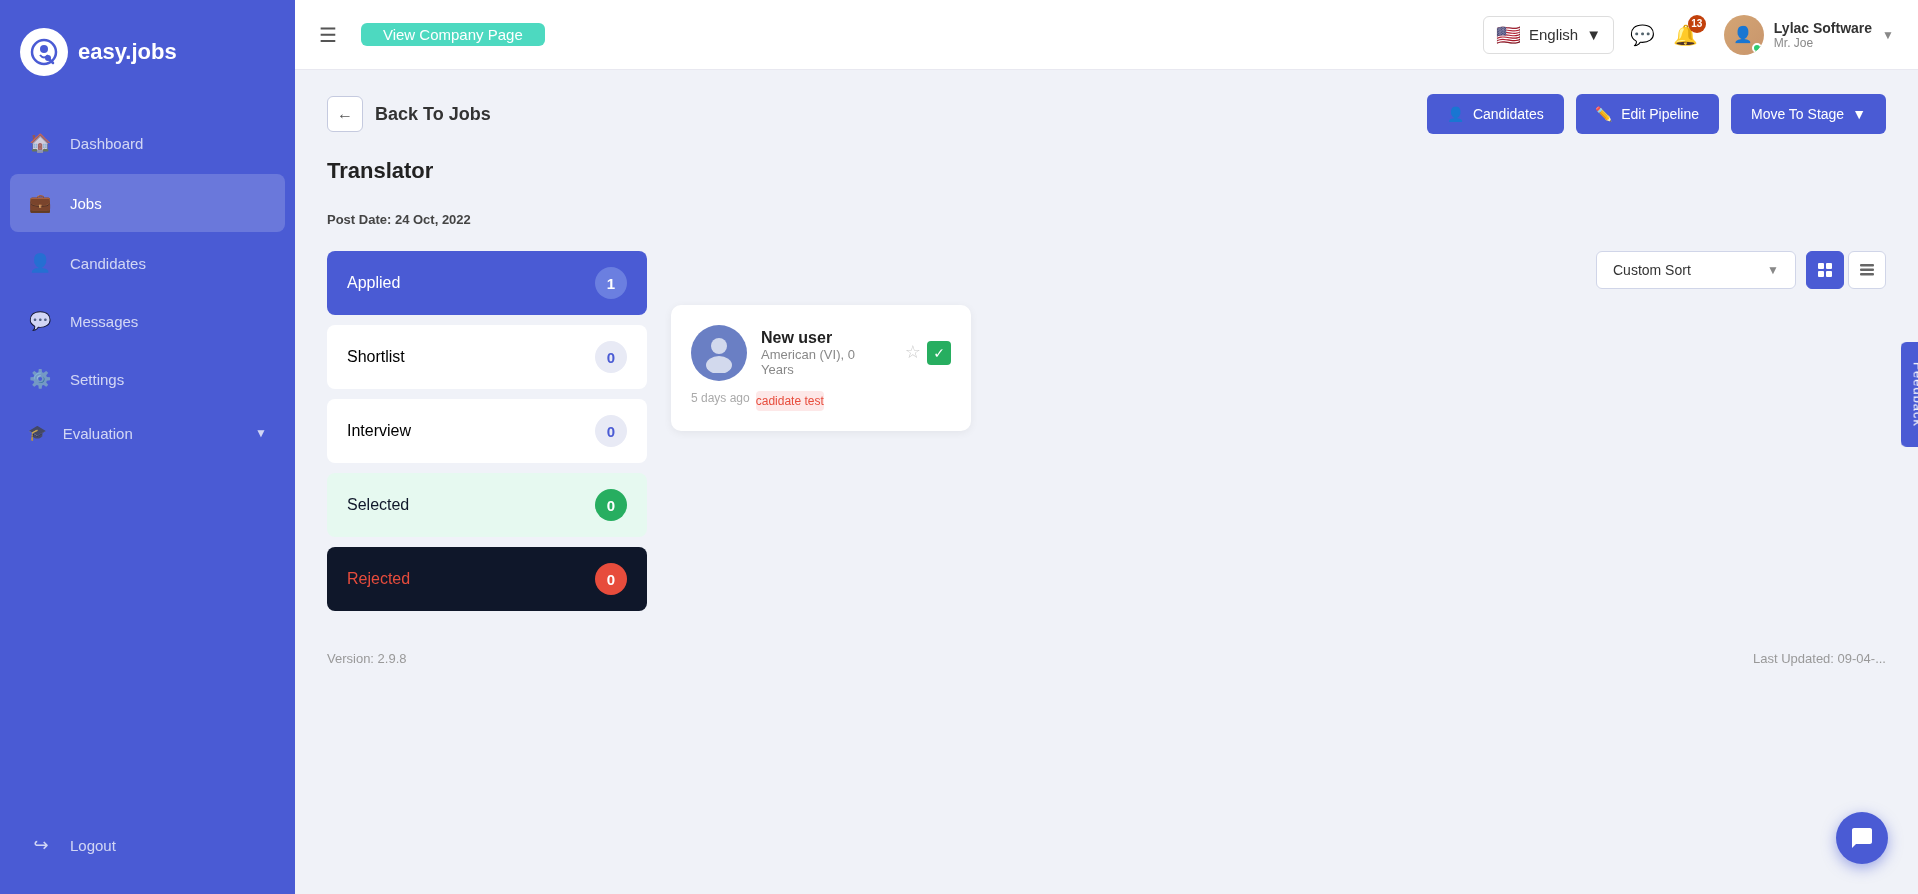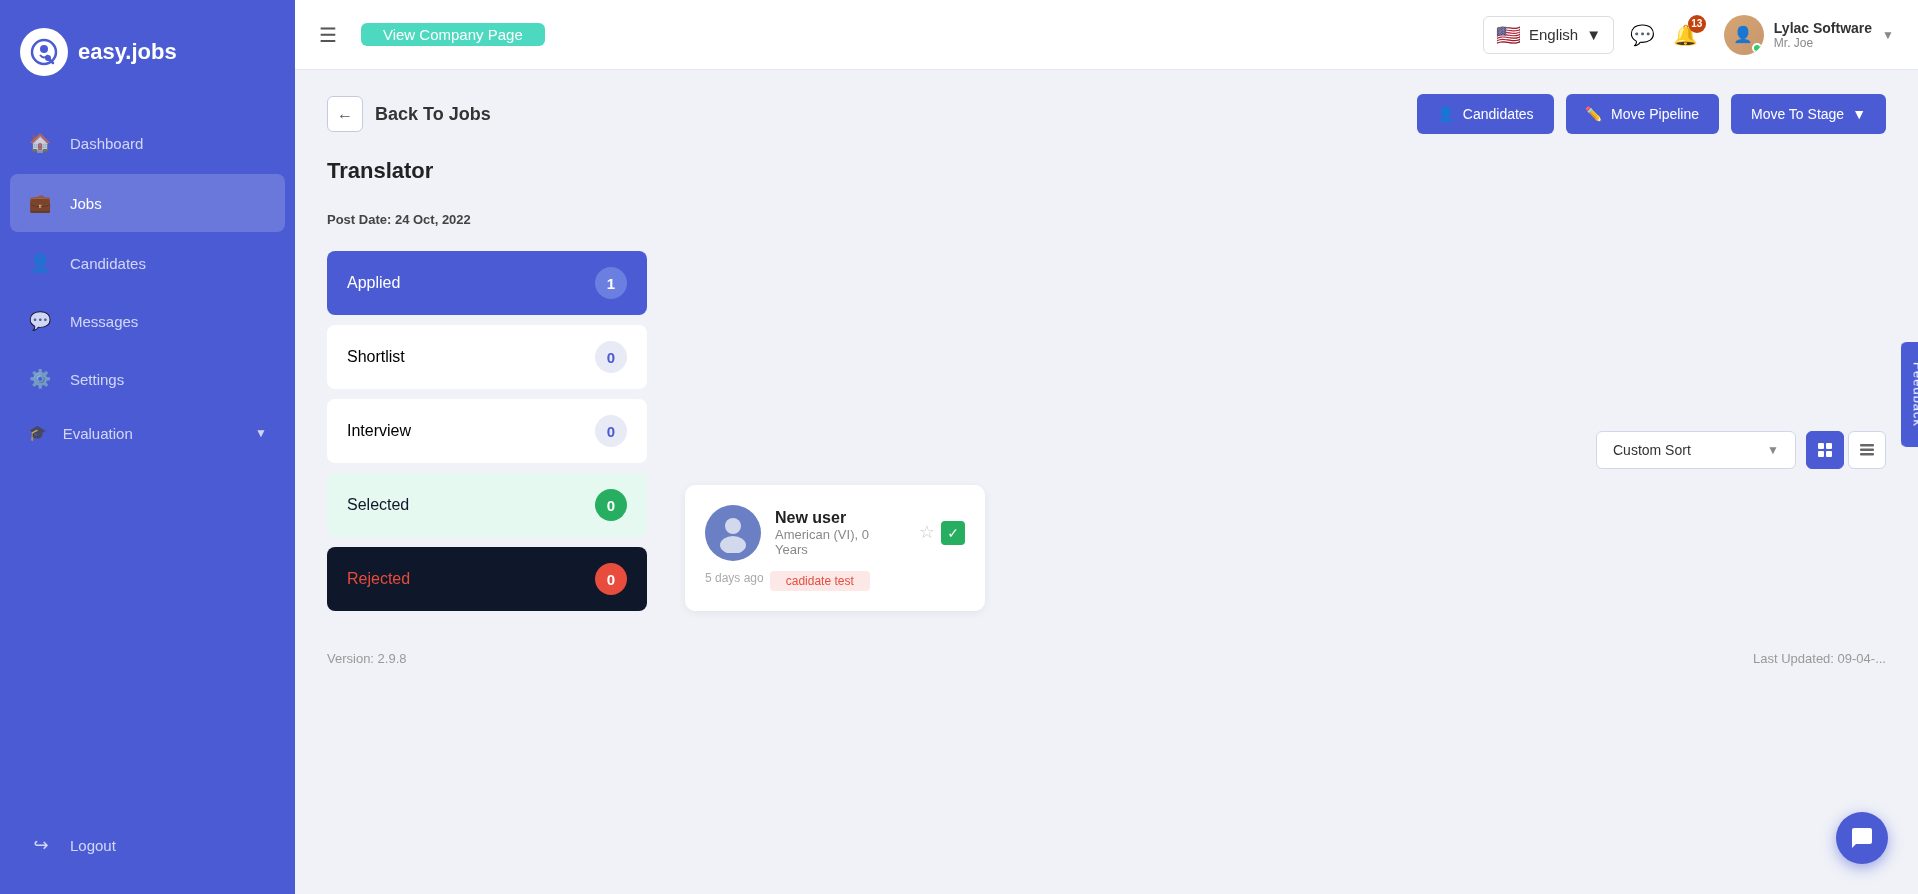--- a/index.html
+++ b/index.html
@@ -268,22 +268,22 @@
     .job-postdate {
       font-size: 13px;
       color: #666;
       margin-top: 28px;
     }
     .job-postdate span { font-weight: 600; color: #444; }
 
     
     .pipeline-area {
       display: flex;
-      gap: 38px;
-      align-items: flex-end;
+      gap: 24px;
+      align-items: flex-start;
     }
 
     
     .stage-list {
       width: 320px;
       min-width: 320px;
       display: flex;
       flex-direction: column;
       gap: 10px;
     }
@@ -429,21 +429,21 @@
       display: flex;
       flex-direction: row;
       gap: 6px;
     }
     .candidate-time { font-size: 12px; color: #aaa; }
     .candidate-tag {
       display: inline-block;
       background: #fde8e8;
       color: #e74c3c;
       font-size: 12px;
-      padding: 3px 16px;
+      padding: 3px 0;
       border-radius: 4px;
       width: fit-content;
     }
 
     
     .content-footer {
       margin-top: 40px;
       display: flex;
       justify-content: space-between;
       align-items: center;
@@ -576,21 +576,21 @@
         <div class="back-arrow">←</div>
         <span class="back-label">Back To Jobs</span>
       </div>
       <div class="header-buttons">
         <button class="btn-candidates">
           <span>👤</span>
           <span>Candidates</span>
         </button>
         <button class="btn-edit-pipeline">
           <span>✏️</span>
-          <span>Move Pipeline</span>
+          <span>Edit Pipeline</span>
         </button>
         <button class="btn-move-to-stage">
           <span>Move To Stage</span>
           <span>▼</span>
         </button>
       </div>
     </div>
 
     <div class="job-info">
       <div class="job-title">Translator</div>

